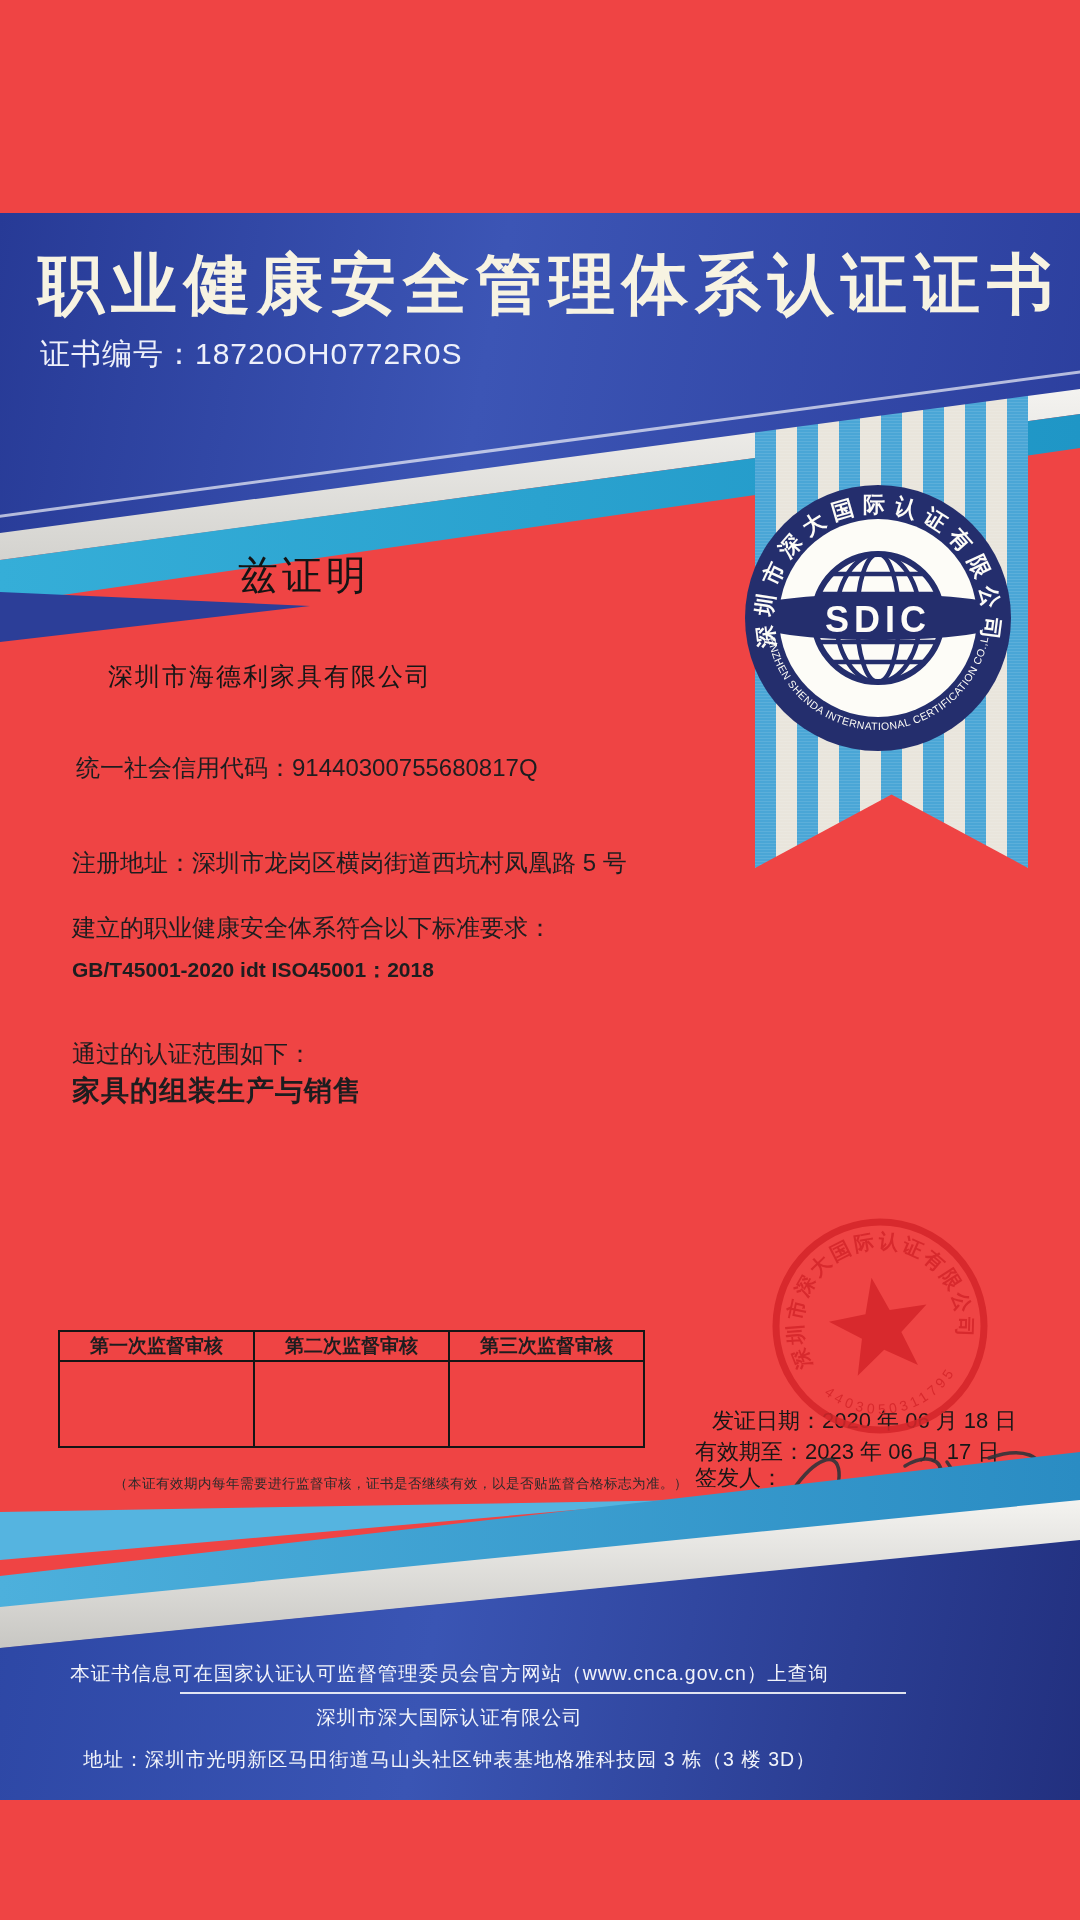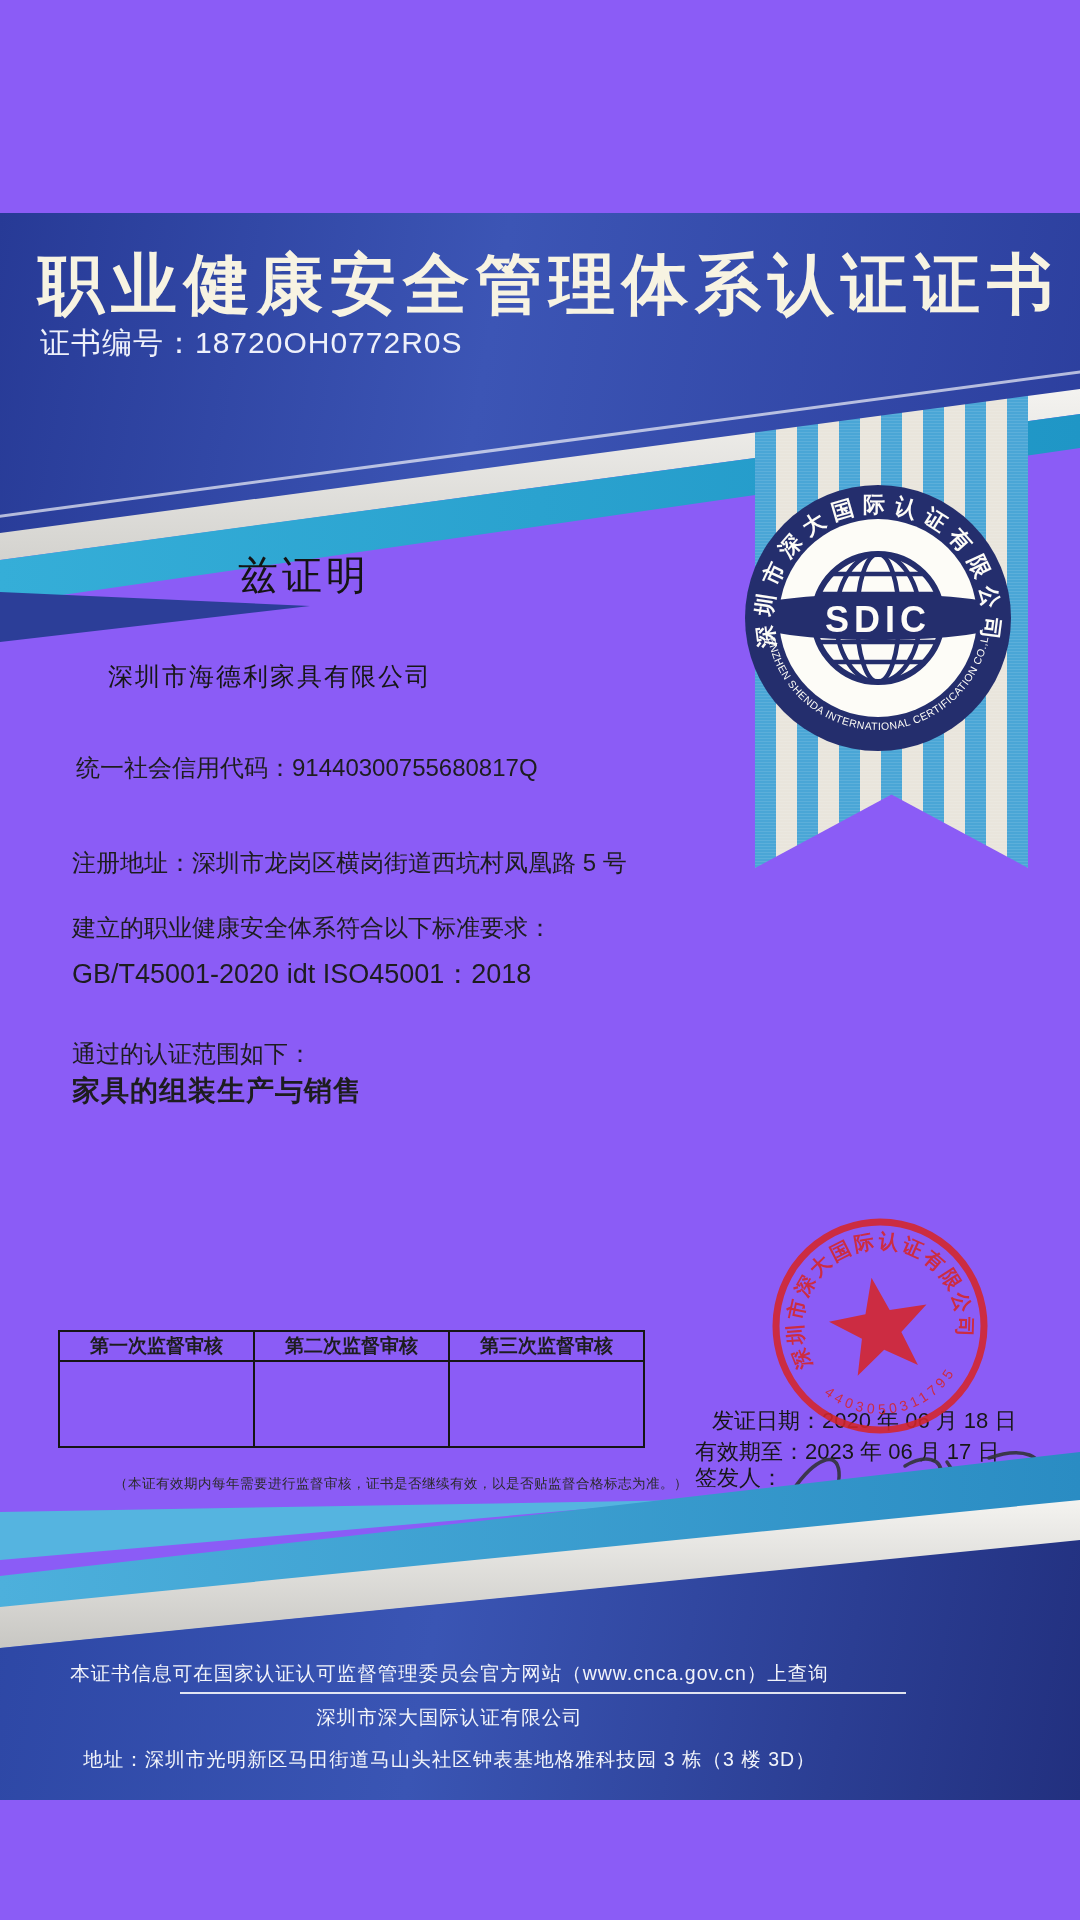--- a/index.html
+++ b/index.html
@@ -1,17 +1,17 @@
 <!DOCTYPE html>
 <html><head>
 <meta charset="utf-8">
 <style>
   html,body{margin:0;padding:0;background:#e9e9e9;}
   #page{position:relative;width:1080px;height:1920px;margin:0 auto;overflow:hidden;
-        background:#8b5cf6;font-family:"Liberation Sans","DejaVu Sans",sans-serif;color:#1d1d1f;}
+        background:#ef4444;font-family:"Liberation Sans","DejaVu Sans",sans-serif;color:#1d1d1f;}
   .abs{position:absolute;}
   
   .silver-band{left:0;top:388px;width:1080px;height:175px;
     background:linear-gradient(180deg,#f4f3f0 0%,#d3d2ce 100%);
     clip-path:polygon(0 82.3%,100% 0%,100% 14.9%,0 98.3%);}
   .cyan-band{left:0;top:414px;width:1080px;height:190px;
     background:linear-gradient(90deg,#35aed8 0%,#1f96c6 100%);
     clip-path:polygon(0 76.8%,100% 0%,100% 17.9%,0 100%);}
   .navy-wedge{left:0;top:592px;width:310px;height:50px;background:#2c3e98;
     clip-path:polygon(0 0,100% 28%,0 100%);}
@@ -20,30 +20,30 @@
                repeating-linear-gradient(90deg,#4aa6d6 0 21px,#e9e5dc 21px 42px);
     clip-path:polygon(0 0,100% 0,100% 100%,50% 85%,0 100%);}
   .blue-band{left:0;top:213px;width:1080px;height:320px;
     background:linear-gradient(100deg,#273a96 0%,#3c55b5 45%,#2c3f9e 100%);
     clip-path:polygon(0 0,100% 0,100% 55%,0 100%);}
   .band-hairline{left:-10px;top:516px;width:1120px;height:3px;background:rgba(255,255,255,.65);
     transform:rotate(-7.6deg);transform-origin:left center;}
   
   .cert-title{left:38px;top:240px;width:1020px;font-family:"DejaVu Serif","Liberation Serif",serif;
     font-size:66px;font-weight:bold;letter-spacing:7px;color:#f7f3e2;white-space:nowrap;}
-  .cert-no{left:40px;top:323px;font-size:30px;color:#eef0fa;letter-spacing:1px;}
+  .cert-no{left:40px;top:334px;font-size:30px;color:#eef0fa;letter-spacing:1px;}
   
   .badge{left:745px;top:485px;width:266px;height:266px;}
   
   .statement{left:238px;top:548px;font-size:40px;color:#141414;letter-spacing:4px;}
   .company{left:76px;top:660px;font-size:25px;color:#161616;letter-spacing:2px;margin-left:32px;}
   .credit{left:76px;top:752px;font-size:24px;}
   .address{left:72px;top:836px;font-size:24px;margin-top:11px;}
   .std-intro{left:72px;top:912px;font-size:24px;}
-  .std{left:72px;top:956px;font-size:27px;}
+  .std{left:72px;top:956px;font-size:21px;font-weight:bold;}
   .scope-intro{left:72px;top:1038px;font-size:24px;}
   .scope{left:72px;top:1072px;font-size:28px;font-weight:600;letter-spacing:1px;}
   
   .audit{left:58px;top:1330px;border-collapse:collapse;border-radius:21px;}
   .audit th,.audit td{border:2px solid #151515;width:191px;text-align:center;}
   .audit th{height:26px;font-size:19px;font-weight:600;padding:1px 0;}
   .audit td{height:82px;}
   .note{left:114px;top:1456px;font-size:13.5px;color:#2a2a2a;letter-spacing:0.5px;margin-top:19px;}
   
   .issue-date{left:712px;top:1376px;font-size:22px;color:#171717;margin-top:30px;}

